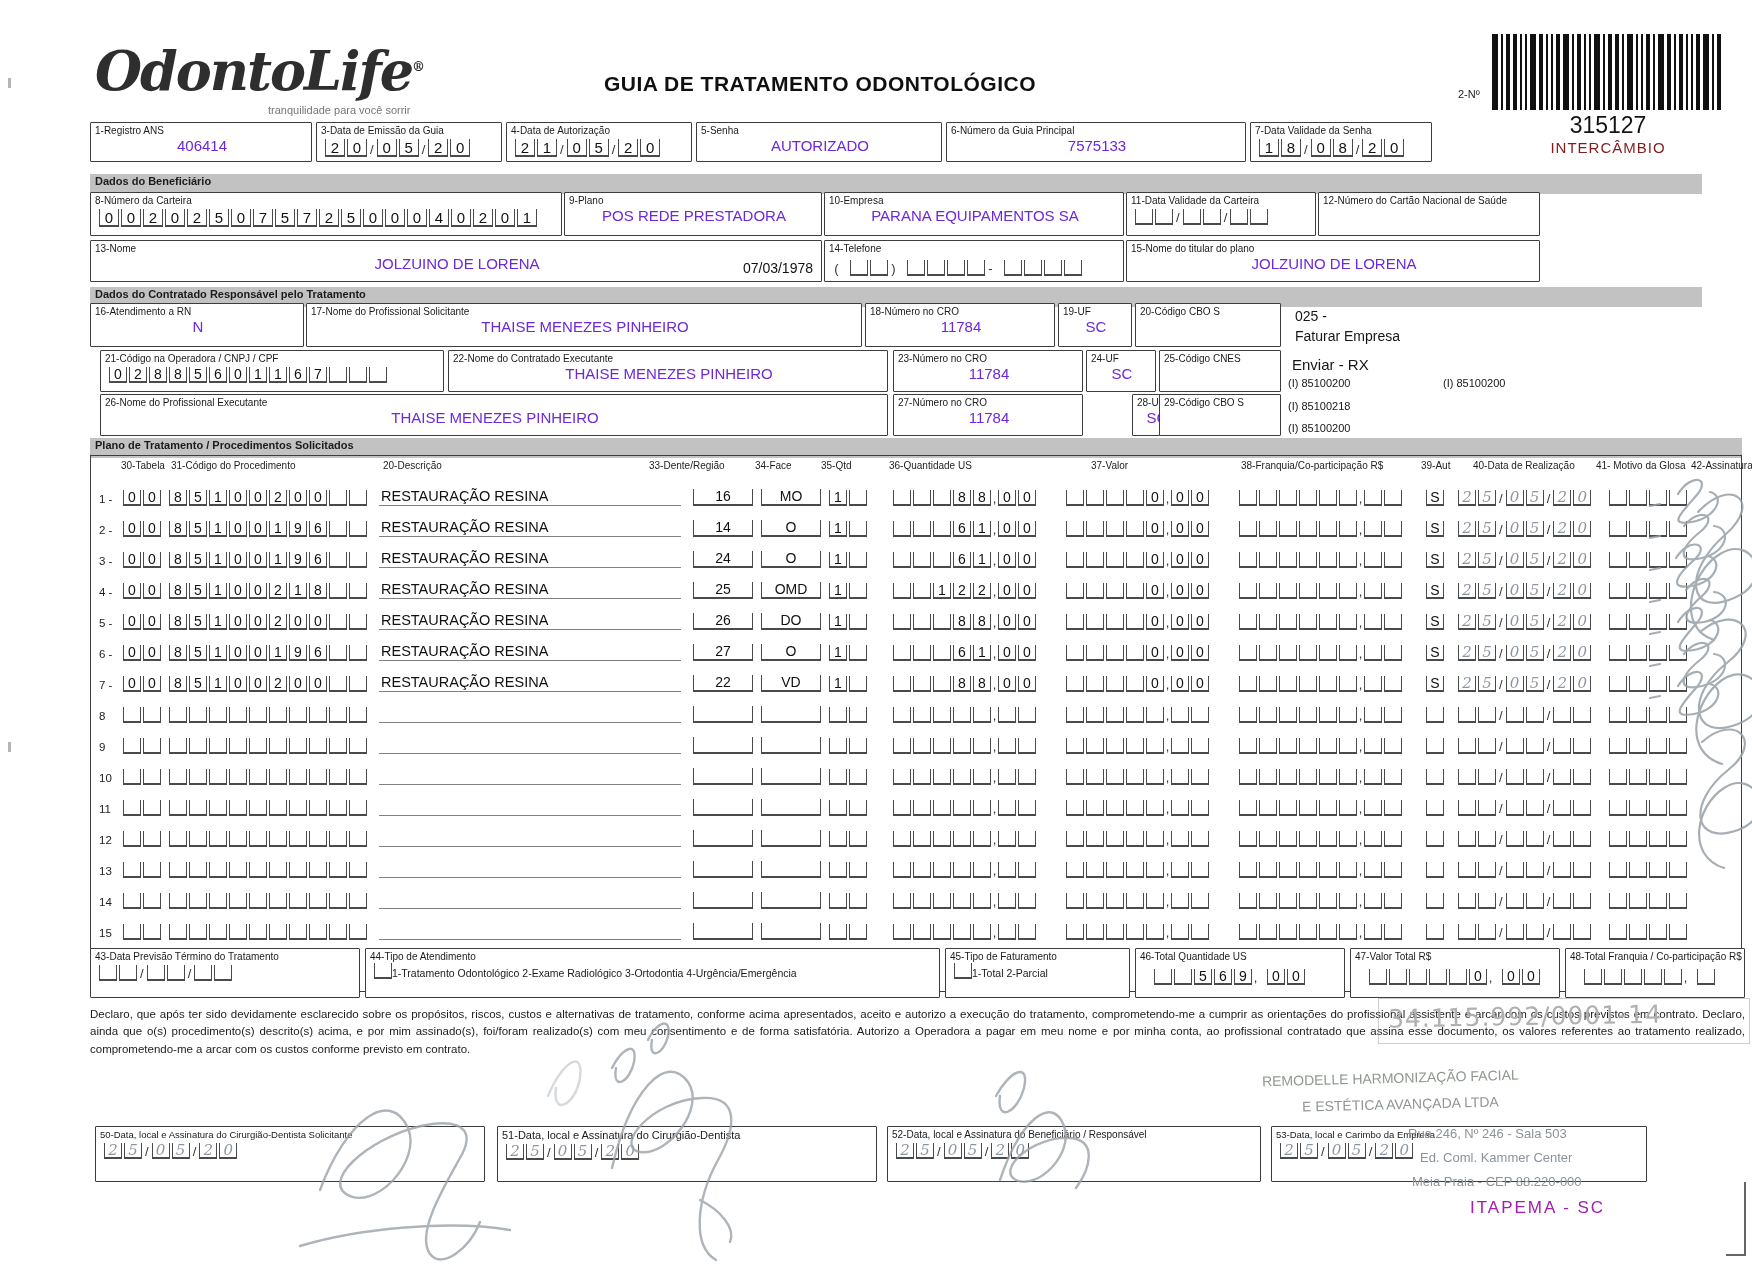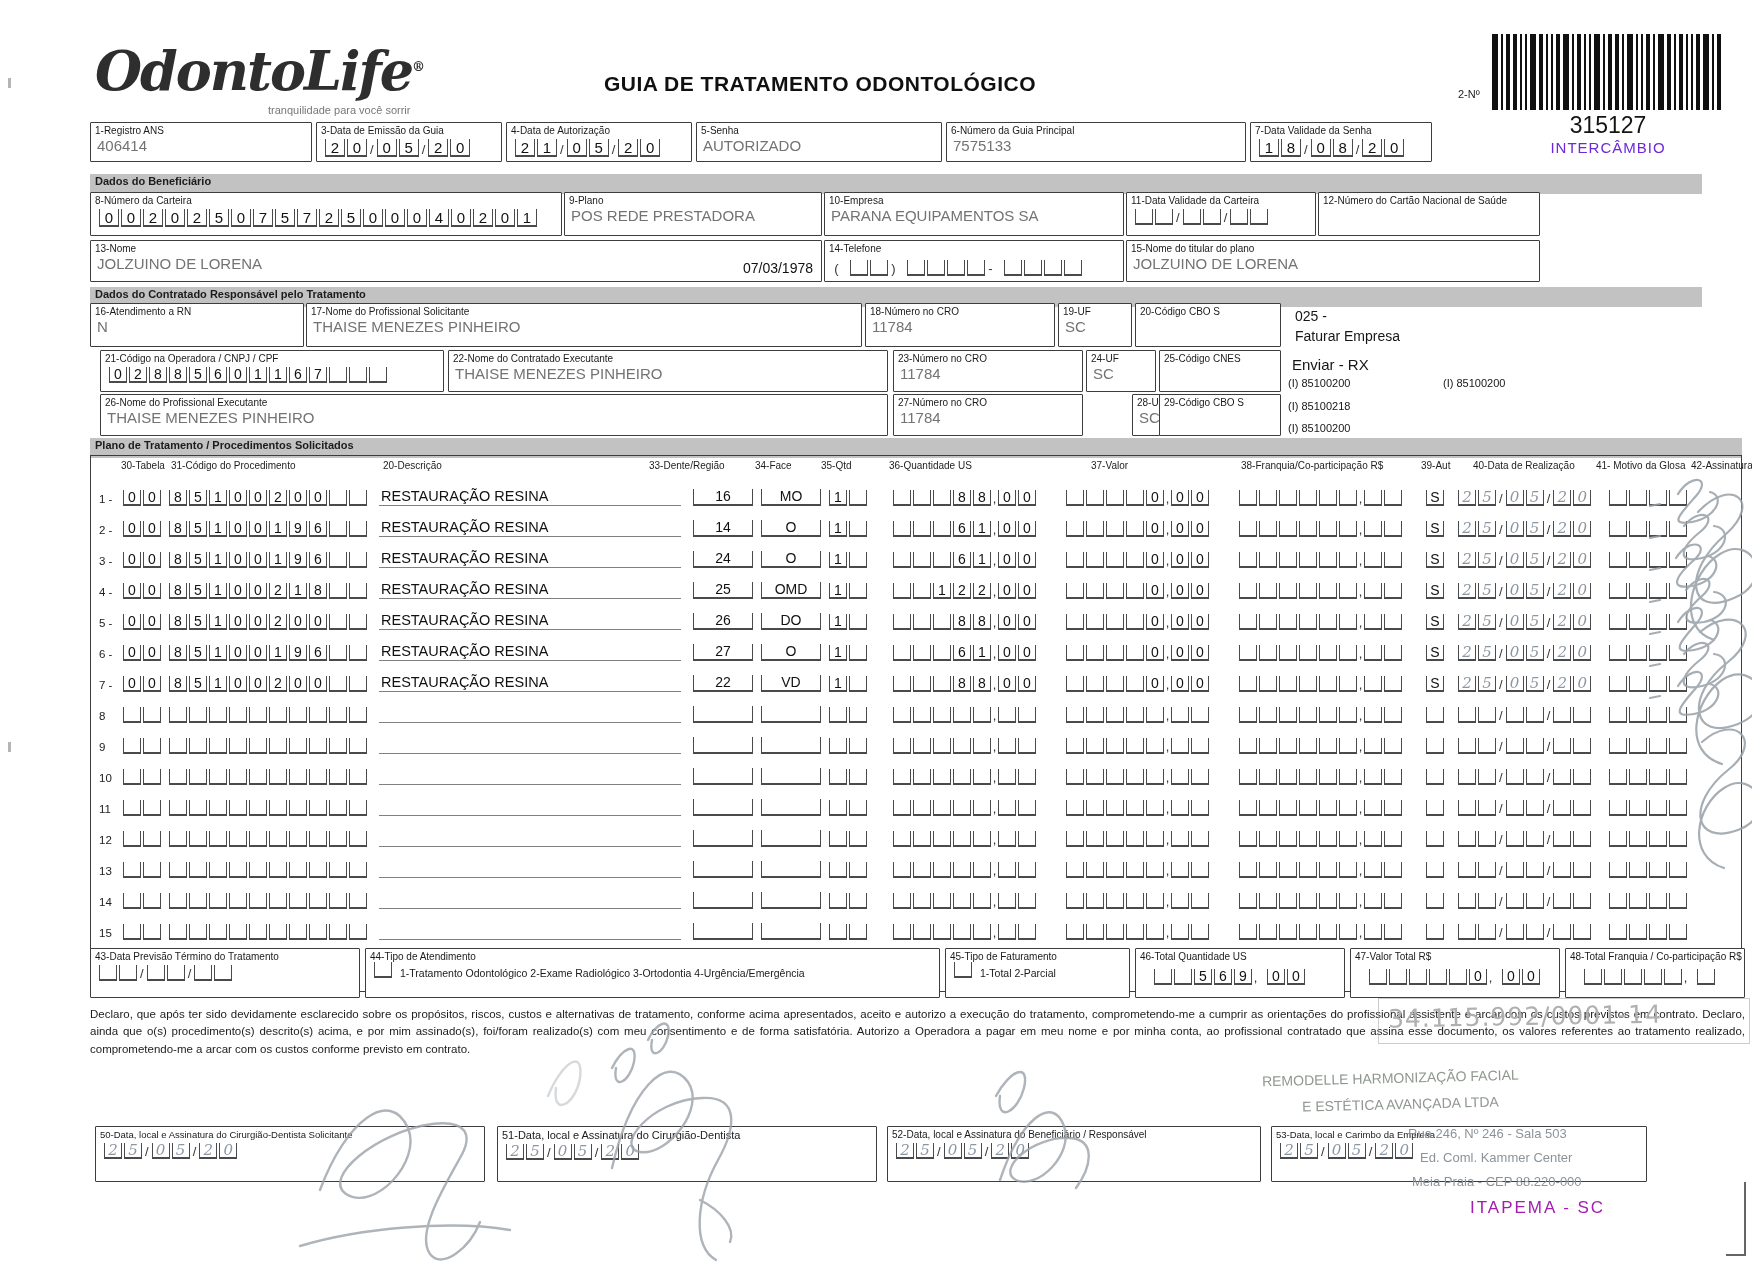--- a/index.html
+++ b/index.html
@@ -1,21 +1,21 @@
 <!DOCTYPE html>
 <html><head>
 <meta charset="utf-8">
 <style>
   html,body{margin:0;padding:0;background:#fff;}
   .sheet{position:relative;width:1752px;height:1264px;background:#fff;overflow:hidden;
          font-family:"Liberation Sans",sans-serif;color:#111;}
   
   .fbox{position:absolute;border:1.6px solid #3d3d3d;background:#fff;box-sizing:border-box;border-radius:1px;}
   .flabel{font-size:10px;color:#1a1a1a;padding:2px 0 0 4px;white-space:nowrap;}
-  .fvalue{font-size:15px;color:#737373;padding:1px 4px 0 6px;white-space:nowrap;}
+  .fvalue{font-size:15px;color:#6d28d9;padding:1px 4px 0 6px;white-space:nowrap;text-align:center;}
   .fvalue-right{position:absolute;right:8px;bottom:5px;font-size:14px;}
   
   .secbar{position:absolute;left:90px;height:20px;background:#c2c2c2;
           font-size:11px;font-weight:bold;color:#1c1c1c;padding:1px 0 0 5px;box-sizing:border-box;}
   
   .comb{display:inline-flex;align-items:flex-end;gap:2px;}
   .comb-cell{box-sizing:border-box;width:18px;height:16px;flex:0 0 auto;
              border-left:1.5px solid #4a4a4a;border-right:1.5px solid #4a4a4a;border-bottom:2px solid #4a4a4a;
              font-size:14px;text-align:center;line-height:15px;color:#111;}
   .comb-slash{font-size:13px;color:#333;padding:0 1px;line-height:15px;}
@@ -31,21 +31,21 @@
   
   .logo{position:absolute;left:95px;top:44px;font-family:"DejaVu Serif",serif;font-style:italic;
         font-weight:bold;font-size:54px;color:#2e2e2e;letter-spacing:-2px;line-height:1;}
   .logo sup{font-size:13px;font-style:normal;}
   .tagline{position:absolute;left:268px;top:104px;font-size:11px;color:#777;}
   .doc-title{position:absolute;left:520px;top:72px;width:600px;text-align:center;
              font-size:21px;font-weight:bold;letter-spacing:.5px;color:#101010;}
   .bc-label{position:absolute;left:1458px;top:88px;font-size:11px;color:#222;}
   .bc-svg{position:absolute;left:1492px;top:34px;}
   .bc-num{position:absolute;left:1492px;top:112px;width:232px;text-align:center;font-size:23px;color:#141414;}
-  .bc-sub{position:absolute;left:1492px;top:139px;width:232px;text-align:center;font-size:15px;color:#6d28d9;letter-spacing:1px;}
+  .bc-sub{position:absolute;left:1492px;top:139px;width:232px;text-align:center;font-size:15px;color:#7f1d1d;letter-spacing:1px;}
   
   .note{position:absolute;font-size:14px;color:#161616;white-space:nowrap;}
   .note-sm{font-size:11px;}
   
   .ptable{position:absolute;left:90px;top:455px;width:1652px;height:537px;border:1.6px solid #3d3d3d;box-sizing:border-box;}
   .th{position:absolute;top:4px;font-size:10px;color:#1d1d1d;white-space:nowrap;}
   .rows{position:absolute;left:8px;top:22px;right:4px;}
   .prow{display:flex;align-items:flex-end;height:31px;padding-bottom:3px;box-sizing:border-box;}
   .prow-num{width:24px;font-size:11.5px;color:#222;padding-bottom:1px;flex:0 0 auto;}
   .c-tab{margin-right:8px;}
@@ -58,21 +58,21 @@
   .c-dente{margin-right:8px;}
   .c-face{margin-right:8px;}
   .c-qtd{margin-right:26px;}
   .c-us{margin-right:30px;}
   .c-valor{margin-right:30px;}
   .c-franq{margin-right:24px;}
   .c-aut{margin-right:14px;}
   .c-data{margin-right:18px;}
   
   .legend{font-size:10.5px;color:#1a1a1a;white-space:nowrap;padding-top:5px;}
-  .inline-check{display:flex;align-items:flex-start;gap:8px;padding:0 0 0 8px;}
+  .inline-check{display:flex;align-items:flex-end;padding:0 0 0 8px;}
   .declaration{position:absolute;left:90px;top:1006px;width:1655px;font-size:11.5px;line-height:1.5;
                color:#1c1c1c;text-align:justify;}
   .obsline{position:absolute;height:0;border-top:1.5px solid #555;}
   .stamp{position:absolute;color:#8f978f;white-space:nowrap;}
   .stamp-cnpj{position:absolute;left:1388px;top:1002px;font-size:25px;letter-spacing:1px;color:#b0b0b0;
               transform:rotate(-1deg);font-family:"DejaVu Sans",sans-serif;}
   .stamp-cnpj-box{position:absolute;left:1378px;top:998px;width:370px;height:44px;border:1.6px solid #9c9c9c;opacity:.5;}
   .addr{position:absolute;font-size:13px;color:#8b939a;white-space:nowrap;}
   .city{position:absolute;left:1470px;top:1198px;font-size:17px;letter-spacing:2px;color:#a21caf;}
   .bracket-mark{position:absolute;left:1726px;top:1182px;width:18px;height:72px;

